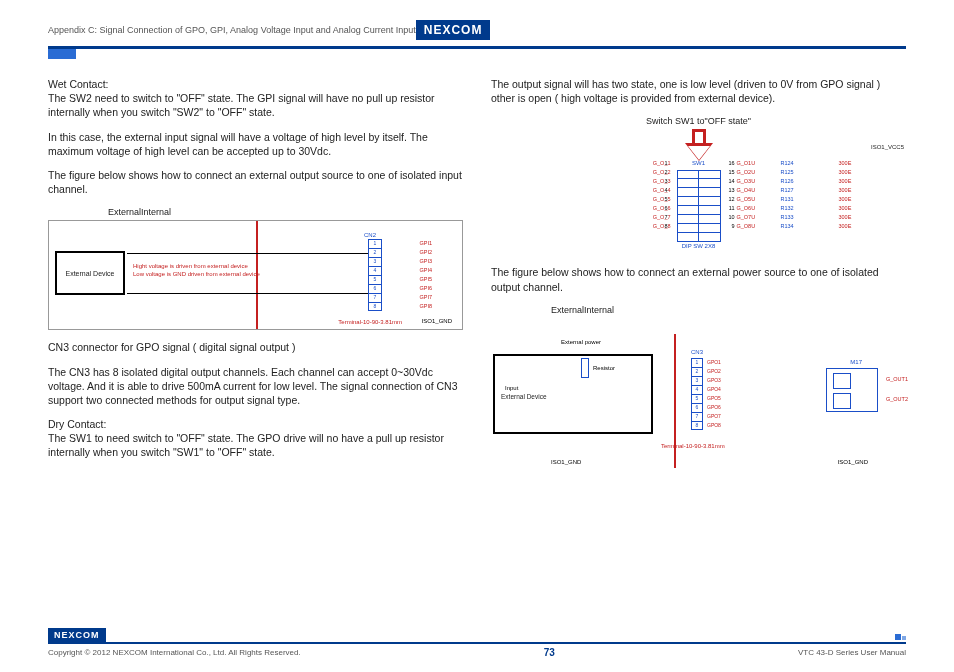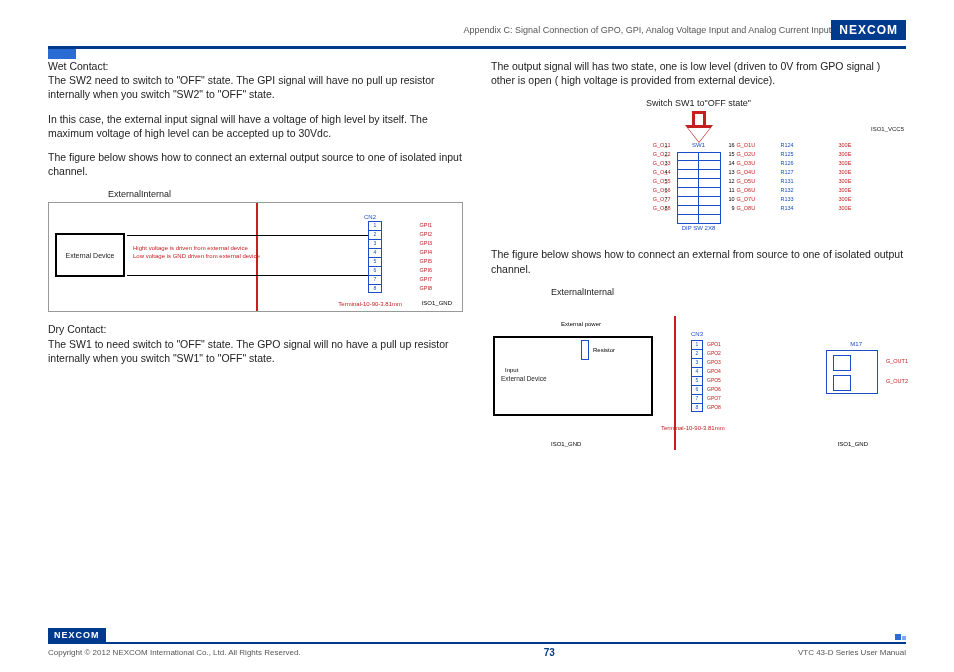--- a/index.html
+++ b/index.html
@@ -12,41 +12,42 @@
     color: #333;
   }
   .page {
     width: 954px;
     height: 672px;
     padding: 20px 48px 18px 48px;
     position: relative;
   }
   .topbar {
     display: flex;
-    justify-content: flex-end;
+    justify-content: flex-start;
     align-items: center;
     font-size: 9px;
     color: #555;
     padding-bottom: 4px;
   }
   .logo {
     background: #003a8c;
     color: #fff;
     font-weight: bold;
     font-size: 12px;
     padding: 3px 8px;
     letter-spacing: 1px;
     display: flex;
     align-items: center;
   }
   .top-rule { height: 3px; background: #003a8c; margin-top: 2px; }
   .blue-tab { width: 28px; height: 10px; background: #2a6cd4; margin-top: 0; }
   .columns {
     display: flex;
     gap: 28px;
+    margin-top: 18px;
     font-size: 10.5px;
     line-height: 1.35;
     color: #222;
   }
   .col { flex: 1; }
   .para { margin-bottom: 10px; }
   h2.section-title {
     font-size: 22px;
     font-weight: 600;
     color: #333;
@@ -315,23 +316,25 @@
           </div>
           <div class="tiny-red" style="right:60px; bottom:4px;">Terminal-10-90-3.81mm</div>
           <div class="tiny-black" style="right:10px; bottom:4px;">ISO1_GND</div>
           <div class="wires-black">
             <div class="wire" style="top:12px;"></div>
             <div class="wire" style="top:52px;"></div>
           </div>
         </div>
       </div>
 
+      <div class="para">CN3 connector for GPO signal ( digital signal output )</div>
+      <div class="para">The CN3 has 8 isolated digital output channels. Each channel can accept 0~30Vdc voltage. And it is able to drive 500mA current for low level. The signal connection of CN3 support two connected methods for output signal type.</div>
       <div class="para">
         <span>Dry Contact:</span><br>
-        <span>The SW1 to need switch to "OFF" state. The GPO signal will no have a pull up resistor internally when you switch "SW1" to "OFF" state.</span>
+        <span>The SW1 to need switch to "OFF" state. The GPO drive will no have a pull up resistor internally when you switch "SW1" to "OFF" state.</span>
       </div>
     </div>
 
     <div class="col">
       <div class="para">The output signal will has two state, one is low level (driven to 0V from GPO signal ) other is open ( high voltage is provided from external device).</div>
 
       <div class="sw-fig">
         <div style="font-size:9px; margin-bottom:2px;">Switch SW1 to"OFF state"</div>
         <div class="arrow-shaft"></div>
         <div class="arrow-down"></div>
@@ -428,21 +431,21 @@
             <div>300E</div>
           <div>300E</div>
             <div>300E</div>
           <div>300E</div>
             <div>300E</div>
           <div>300E</div>
             <div>300E</div>
         </div>
       </div>
 
-      <div class="para">The figure below shows how to connect an external from source to one of isolated output channel.</div>
+      <div class="para">The figure below shows how to connect an external power source to one of isolated output channel.</div>
 
       <div class="fig">
         <div class="fig-labels" style="padding:0 100px 2px 60px;">
           <span>External</span>
           <span>Internal</span>
         </div>
         <div class="out-fig">
           <div class="out-vline"></div>
           <div class="out-ext">
             <div class="out-ext-inner">External Device</div>

